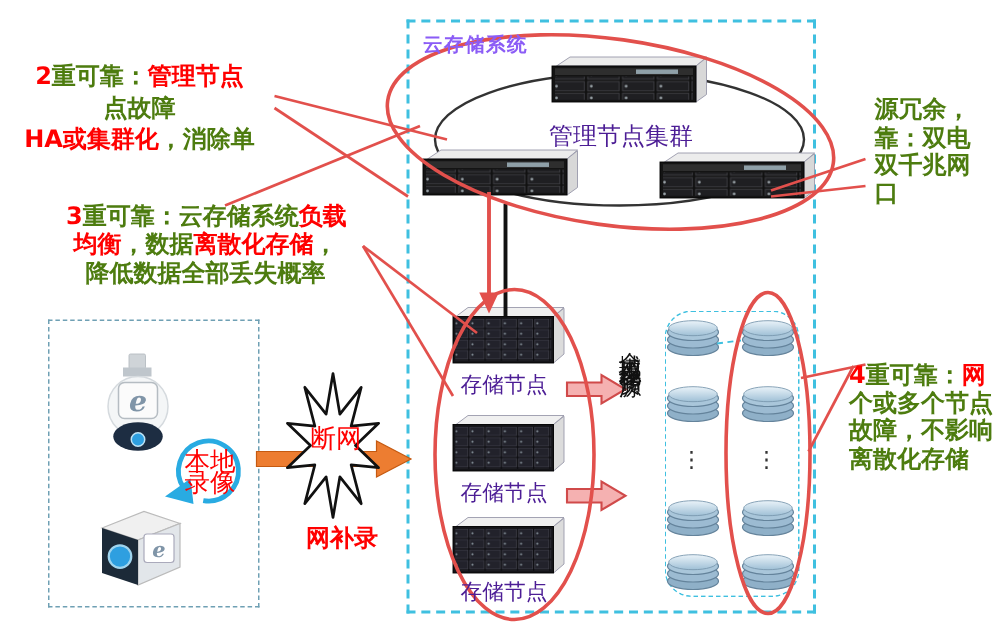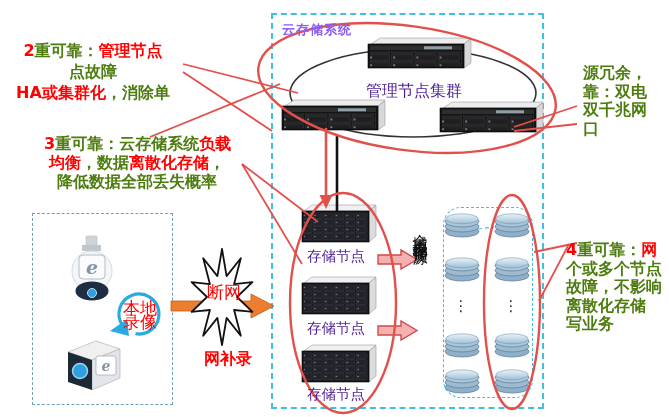--- a/index.html
+++ b/index.html
@@ -182,20 +182,19 @@
     <div class="ln blk">靠：双电</div>
     <div class="ln blk">双千兆网</div>
     <div class="ln blk">口</div>
   </div>
 
   <div class="txt ann" style="left:566px;top:241px;width:102px;line-height:18.5px;">
     <div class="ln"><span class="red">4</span><span class="blk">重可靠：</span><span class="red">网</span></div>
     <div class="ln blk">个或多个节点</div>
     <div class="ln blk">故障，不影响</div>
     <div class="ln blk">离散化存储</div>
-    <div class="ln blk">写业务</div>
   </div>
 
   <div class="txt ann center" style="left:166px;top:351px;width:124px;line-height:16.5px;">
     <div class="ln"><span class="red">网补录</span></div>
   </div>
 
 </div>
 
 </body></html>

